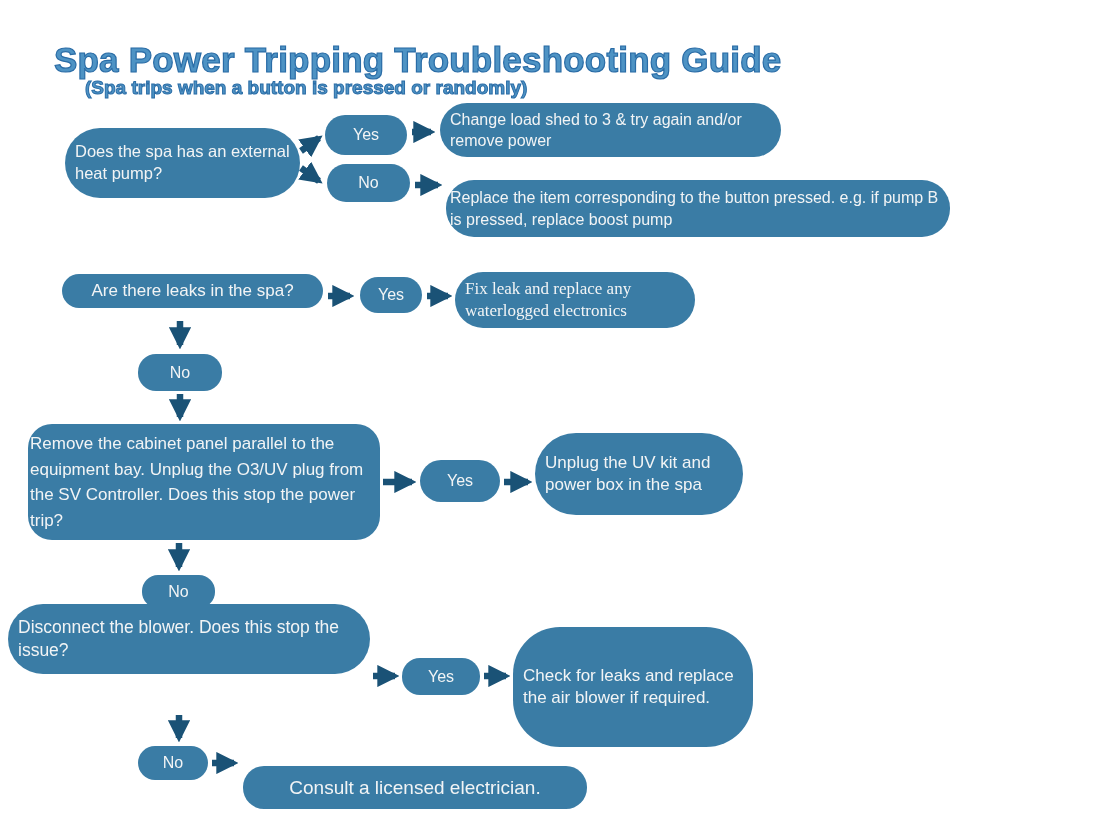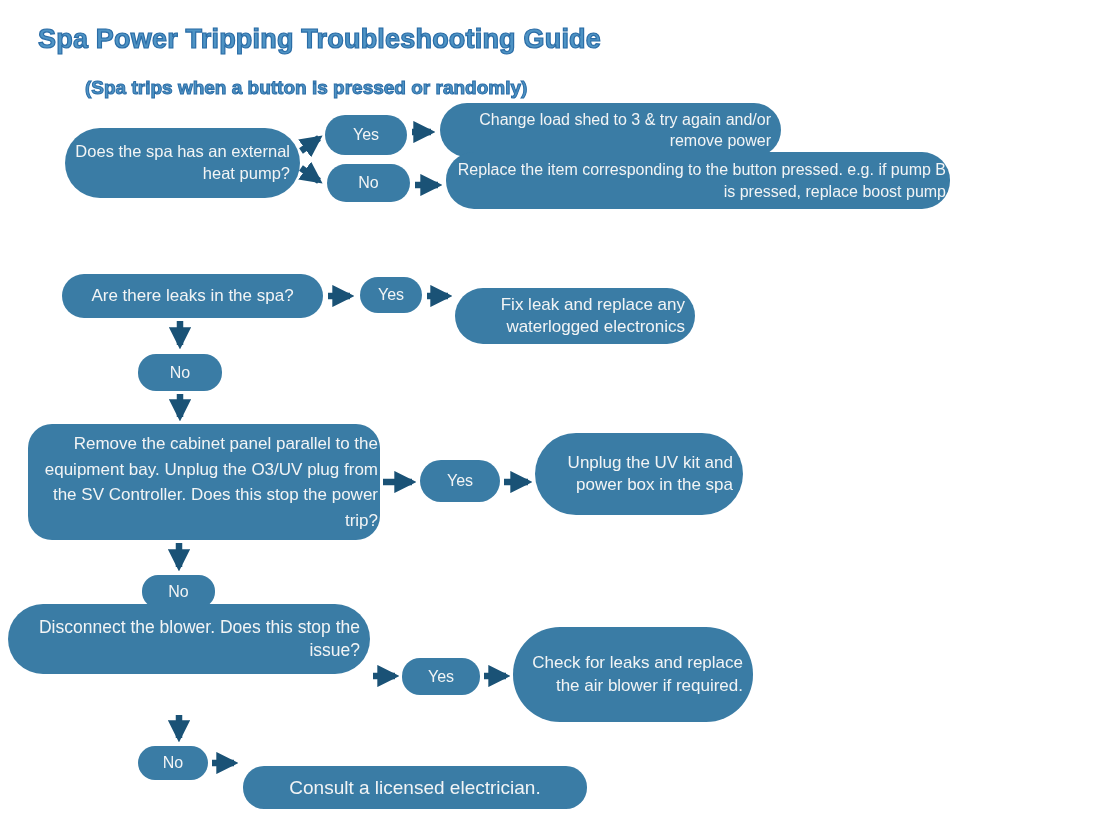--- a/index.html
+++ b/index.html
@@ -2,56 +2,56 @@
 <html><head>
 <meta charset="utf-8">
 <style>
   html,body{margin:0;padding:0;}
   body{
     width:1115px;height:836px;position:relative;overflow:hidden;
     background:#ffffff;font-family:"Liberation Sans",sans-serif;
     --node-fill:#3A7CA5;--node-text:#F2F4F5;--arrow-color:#1A5276;--title-color:#4E93C4;--title-stroke:#2A6CA6;
   }
   .title{
-    position:absolute;left:38px;top:24px;margin:0;
-    font-size:27px;font-weight:bold;color:var(--title-color);
+    position:absolute;left:38px;top:24px;margin:16px;
+    font-size:35px;font-weight:bold;color:var(--title-color);
     -webkit-text-stroke:1.2px var(--title-stroke);
     letter-spacing:0.2px;
   }
   .subtitle{
     position:absolute;left:85px;top:77px;margin:0;
     font-size:19px;font-weight:bold;color:var(--title-color);
     -webkit-text-stroke:1px var(--title-stroke);
   }
   .node{
     position:absolute;box-sizing:border-box;
     background:var(--node-fill);color:var(--node-text);
     display:flex;align-items:center;justify-content:center;
-    text-align:right;line-height:1.32;padding:0 10px;
+    text-align:left;line-height:1.32;padding:0 10px;
   }
   .arrows{position:absolute;left:0;top:0;width:1115px;height:836px;}
   .arrows path.shaft{stroke:var(--arrow-color);stroke-width:6.5;fill:none;}
   .arrows marker path{fill:var(--arrow-color);}
   
   #q1   {left:65px;  top:128px; width:235px; height:70px;  border-radius:35px; font-size:16.5px;}
   #yes1 {left:325px; top:115px; width:82px;  height:40px;  border-radius:20px; font-size:16px;}
   #no1  {left:327px; top:164px; width:83px;  height:38px;  border-radius:19px; font-size:16px;}
   #r1yes{left:440px; top:103px; width:341px; height:54px;  border-radius:27px; font-size:16px;}
-  #r1no {left:446px; top:152px; width:504px; height:57px;  border-radius:28px; font-size:16px; padding:0 4px;}
-  #q2   {left:62px;  top:274px; width:261px; height:44px;  border-radius:22px; font-size:17px;}
+  #r1no {left:446px; top:180px; width:504px; height:57px;  border-radius:28px; font-size:16px; padding:0 4px;}
+  #q2   {left:62px;  top:274px; width:261px; height:34px;  border-radius:22px; font-size:17px;}
   #yes2 {left:360px; top:277px; width:62px;  height:36px;  border-radius:18px; font-size:16px;}
-  #r2yes{left:455px; top:288px; width:240px; height:56px;  border-radius:28px; font-size:17px;}
+  #r2yes{left:455px; top:272px; width:240px; height:56px;  border-radius:28px; font-size:17px;font-family:Liberation Serif, serif;}
   #no2  {left:138px; top:354px; width:84px;  height:37px;  border-radius:18px; font-size:16px;}
   #q3   {left:28px;  top:424px; width:352px; height:116px; border-radius:24px; font-size:17px; line-height:1.5; padding:0 2px;}
   #yes3 {left:420px; top:460px; width:80px;  height:42px;  border-radius:21px; font-size:16px;}
   #r3yes{left:535px; top:433px; width:208px; height:82px;  border-radius:41px; font-size:17px;}
   #no3  {left:142px; top:575px; width:73px;  height:33px;  border-radius:16px; font-size:16px;}
   #q4   {left:8px;   top:604px; width:362px; height:70px;  border-radius:35px; font-size:17.5px;}
   #yes4 {left:402px; top:658px; width:78px;  height:37px;  border-radius:18px; font-size:16px;}
-  #r4yes{left:513px; top:627px; width:240px; height:95px;  border-radius:47px; font-size:17px;}
+  #r4yes{left:513px; top:627px; width:240px; height:120px;  border-radius:47px; font-size:17px;}
   #no4  {left:138px; top:746px; width:70px;  height:34px;  border-radius:17px; font-size:16px;}
   #final{left:243px; top:742px; width:344px; height:43px;  border-radius:21px; font-size:19px;margin-top:24px;}
 </style>
 </head>
 <body style="--node-fill: #3A7CA5; --node-text: #F2F4F5; --arrow-color: #1A5276; --title-color: #4E93C4; --title-stroke: #2A6CA6;">
 
 <h1 class="title">Spa Power Tripping Troubleshooting Guide</h1>
 <h2 class="subtitle">(Spa trips when a button is pressed or randomly)</h2>
 
 <svg class="arrows" viewBox="0 0 1115 836" xmlns="http://www.w3.org/2000/svg">

